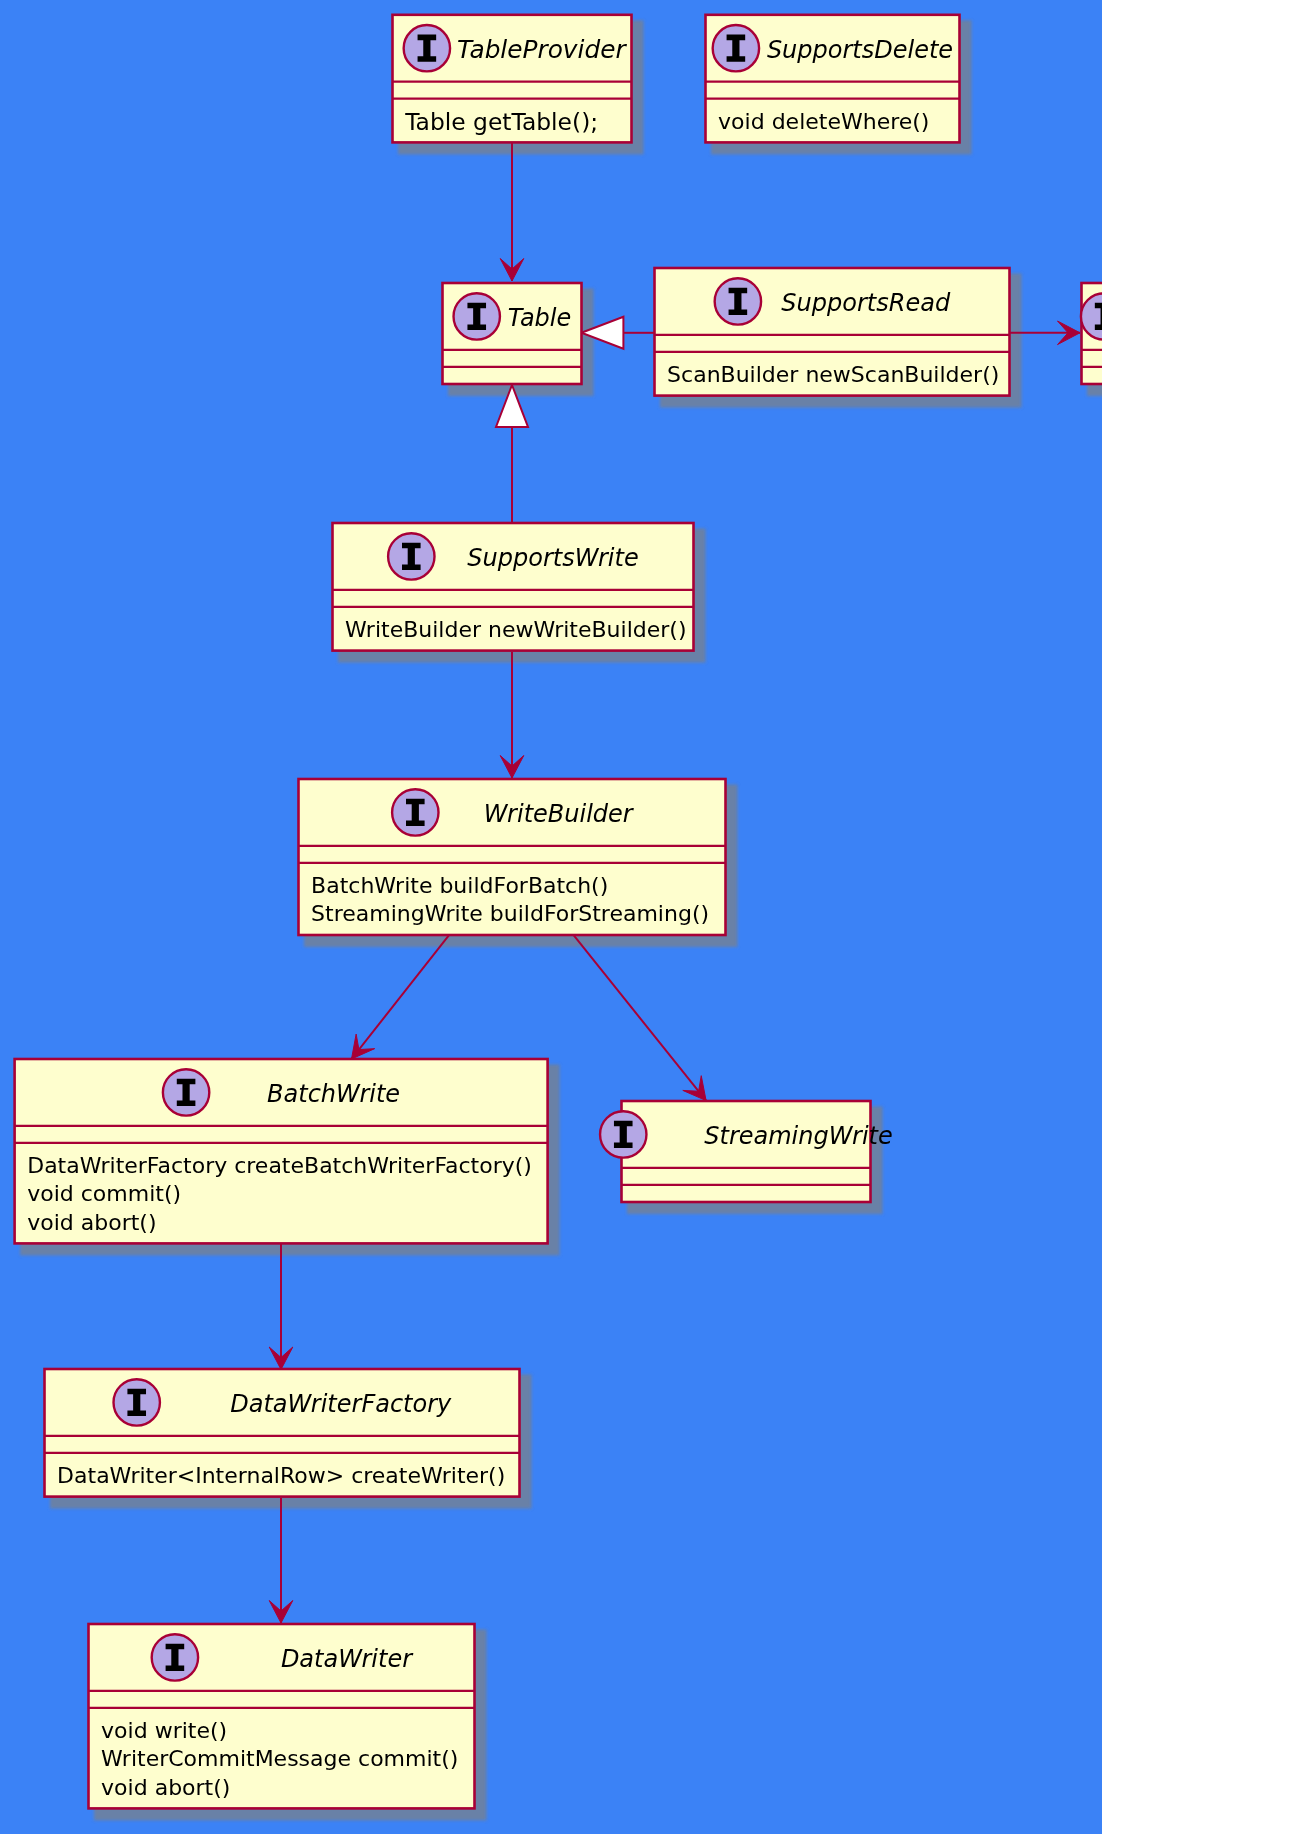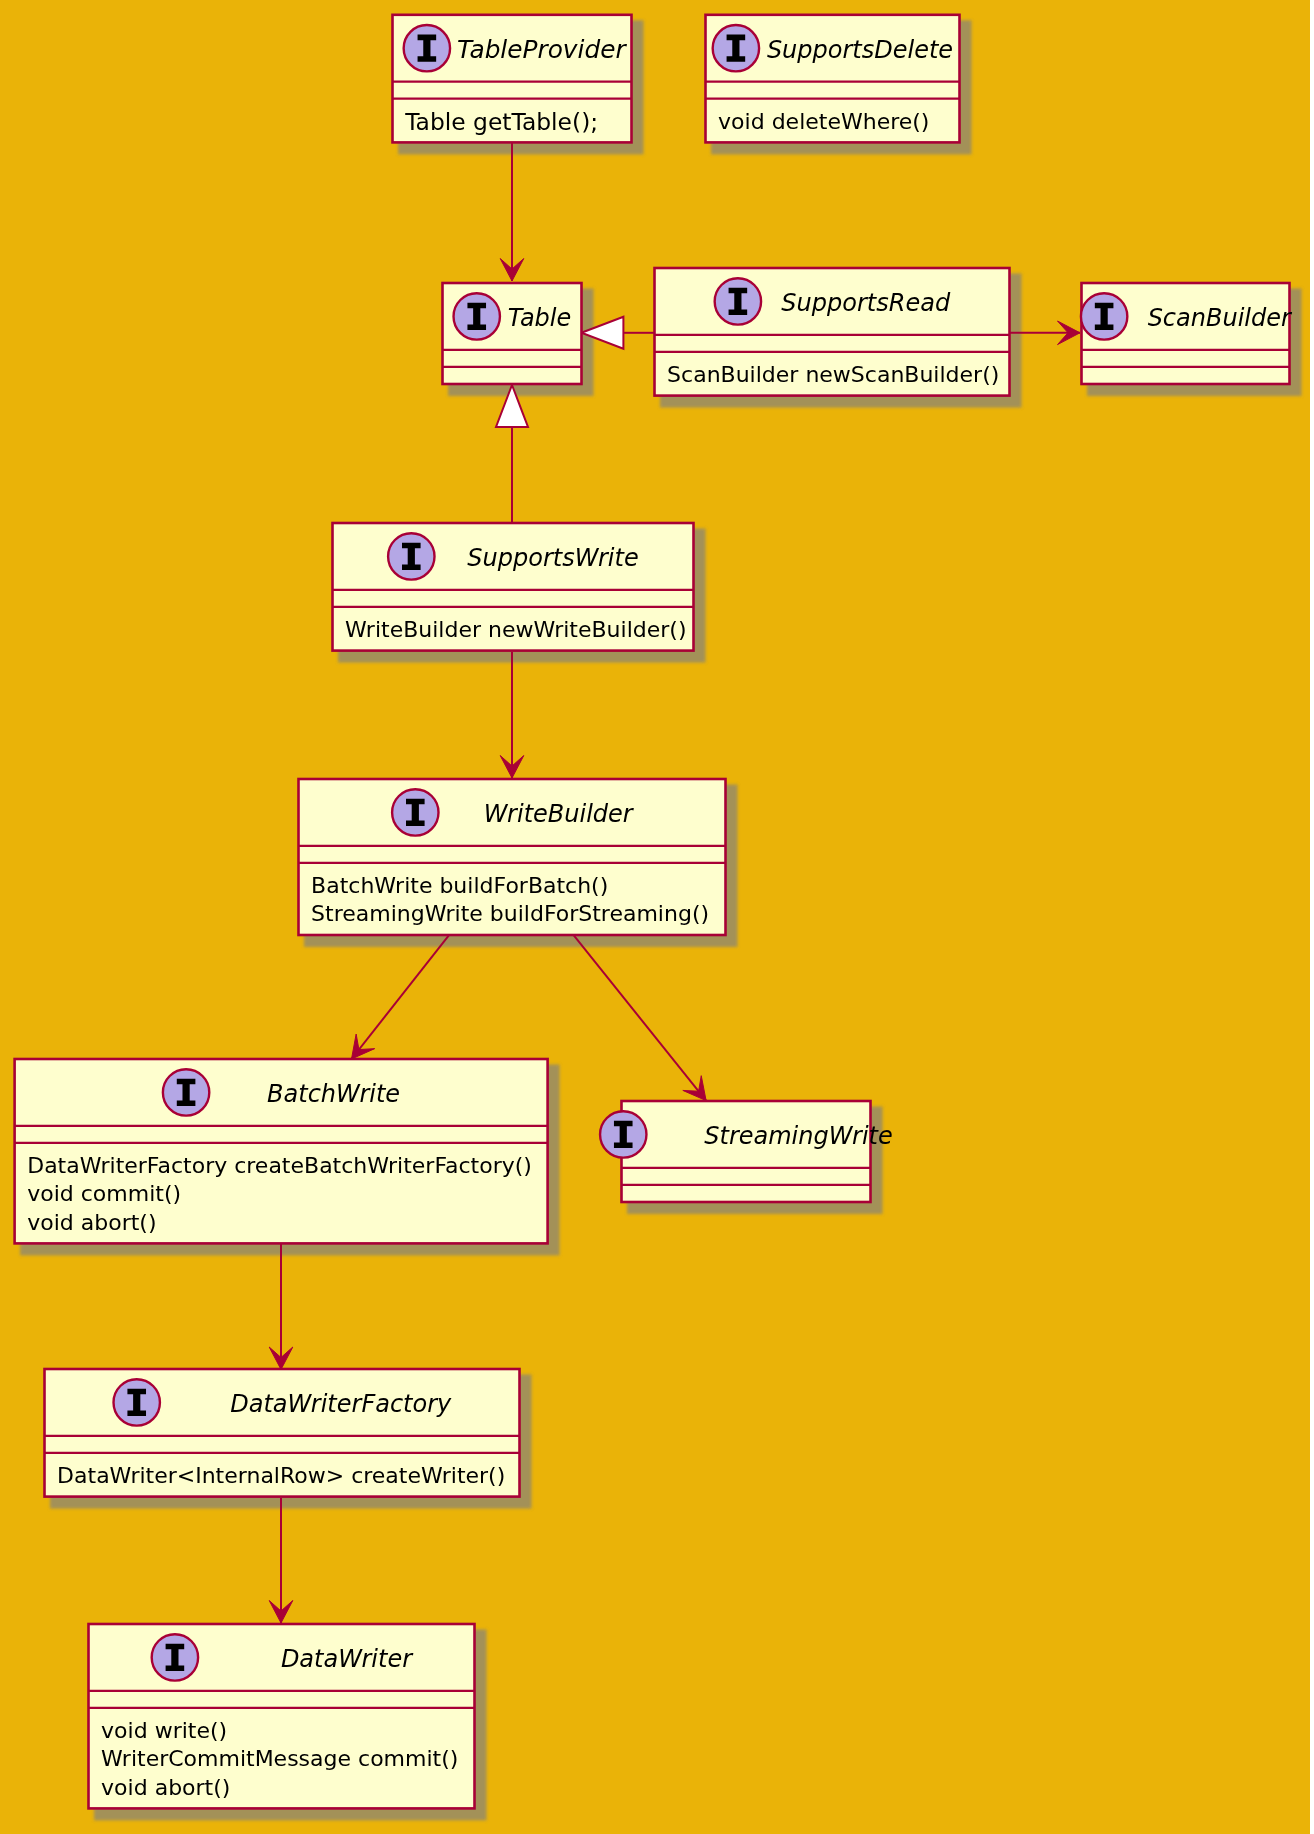--- a/index.html
+++ b/index.html
@@ -1,17 +1,17 @@
 <!DOCTYPE html>
 <html><head>
 <meta charset="utf-8">
 <title>UML Class Diagram</title>
 <style>
   html,body{margin:0;padding:0;background:#FFFFFF;}
-  #canvas{position:relative;width:1310px;height:1834px;background:#eab308;overflow:hidden;}
+  #canvas{position:relative;width:1102px;height:1834px;background:#3b82f6;overflow:hidden;}
   #diagram{position:absolute;left:0;top:0;display:block;}
   .cls-name{font-family:"DejaVu Sans",sans-serif;font-size:24px;font-style:italic;fill:#000000;}
   .cls-member{font-family:"DejaVu Sans",sans-serif;font-size:22px;fill:#000000;}
 </style>
 </head>
 <body>
 
 <div id="canvas">
 <svg id="diagram" width="1314" height="1834">
 <defs>

